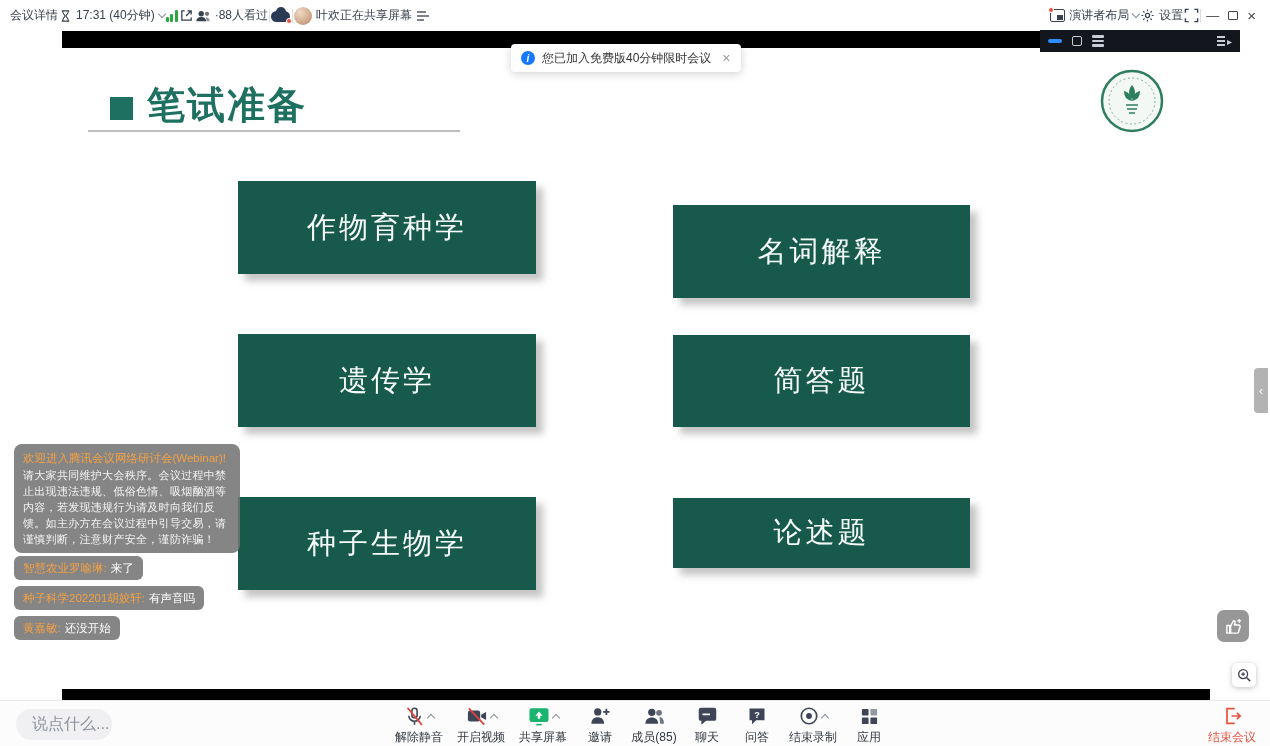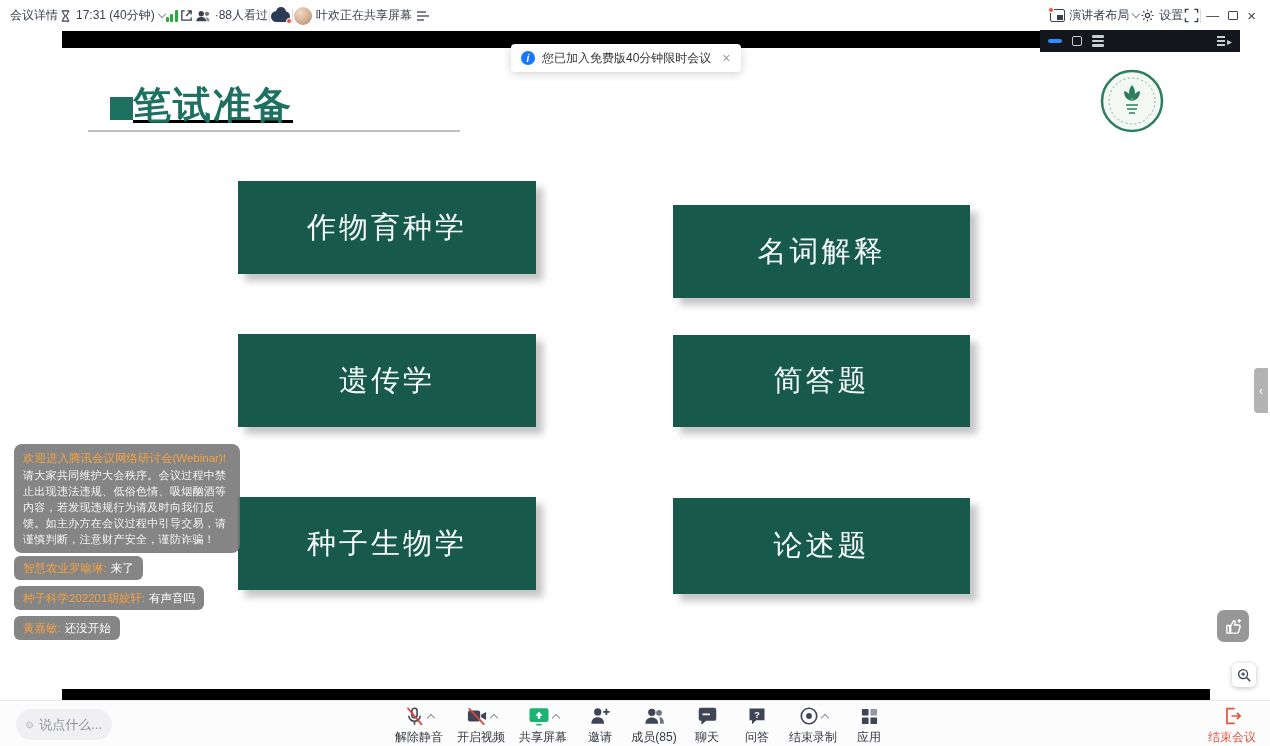--- a/index.html
+++ b/index.html
@@ -25,21 +25,21 @@
   .win-min { font-size:13px; color:#444; padding:0 4px; }
   .win-max { width:10px; height:9px; border:1.3px solid #444; border-radius:1px; margin:0 4px; }
   .win-close { font-size:15px; color:#444; padding:0 4px; }
 
   
   .screen-strip { position:absolute; left:62px; width:1148px; background:#000; }
   .strip-top { top:31px; height:17px; }
   .strip-bottom { top:689px; height:11px; }
 
   
-  .slide-title { position:absolute; left:110px; top:80px; display:flex; align-items:center; z-index:5;text-decoration:underline; }
+  .slide-title { position:absolute; left:110px; top:80px; display:flex; align-items:center; gap:14px; z-index:5; }
   .slide-title .sq { width:23px; height:23px; background:#1e7160; margin-top:6px; }
   .slide-title .tt { font-size:38px; font-weight:bold; color:#1e7160; letter-spacing:2px; }
   .slide-underline { position:absolute; left:88px; top:130px; width:372px; height:2px; background:#bfbfbf; }
   .seal { position:absolute; left:1100px; top:69px; z-index:4; }
 
   .gbox { position:absolute; width:298px; height:93px; background:#17594b; box-shadow:7px 7px 7px rgba(140,140,140,0.5); display:flex; align-items:center; justify-content:center; color:#f4fbf8; font-size:29px; font-weight:500; letter-spacing:3px; z-index:3; }
 
   
   .toast { position:absolute; left:511px; top:44px; height:28px; background:#ffffff; border-radius:4px; box-shadow:0 2px 10px rgba(0,0,0,0.18); display:flex; align-items:center; gap:7px; padding:0 10px; z-index:60; }
   .toast .info { width:14px; height:14px; border-radius:50%; background:#1677ff; color:#fff; font-size:10px; font-weight:bold; display:flex; align-items:center; justify-content:center; font-style:italic; }
@@ -74,21 +74,21 @@
   .chat-welcome .wt { font-size:11.5px; color:#f5a143; line-height:17px; }
   .chat-welcome .wb { font-size:11px; color:#f4f4f4; line-height:16px; letter-spacing:0.3px; }
   .chat-msgs { position:absolute; left:14px; top:556px; display:flex; flex-direction:column; align-items:flex-start; gap:6px; z-index:30; }
   .bubble { background:rgba(116,116,116,0.88); border-radius:6px; padding:4px 9px; font-size:11.5px; line-height:16px; white-space:nowrap; }
   .bubble .nm { color:#f5a143; }
   .bubble .tx { color:#ffffff; margin-left:4px; }
 
   
   .bottombar { position:absolute; left:0; top:700px; width:1270px; height:46px; background:#fcfcfd; border-top:1px solid #e8e8ea; z-index:40; }
   .say-input { position:absolute; left:16px; top:8px; width:96px; height:31px; border-radius:16px; background:#f0f0f2; display:flex; align-items:center; gap:6px; padding:0 10px; cursor:text; }
-  .say-input .ph { font-size:13px; color:#8d929c; white-space:nowrap; }
+  .say-input .ph { font-size:16px; color:#8d929c; white-space:nowrap; }
   .tools { position:absolute; left:388px; top:3px; display:flex; align-items:flex-start; }
   .tb-item { display:flex; flex-direction:column; align-items:center; width:62px; cursor:pointer; }
   .tb-item.w52 { width:52px; } .tb-item.w50 { width:50px; } .tb-item.w56 { width:56px; }
   .tb-iconrow { height:24px; display:flex; align-items:center; gap:3px; }
   .tb-label { font-size:12px; color:#33383f; margin-top:1px; white-space:nowrap; }
   .chev-up { width:6px; height:6px; border-left:1.3px solid #8a8f99; border-top:1.3px solid #8a8f99; transform:rotate(45deg); margin-top:4px; }
   .end-btn { position:absolute; right:14px; top:3px; display:flex; flex-direction:column; align-items:center; cursor:pointer; }
   .end-btn .tb-label { color:#e8533f; }
   svg { display:block; }
 </style>
@@ -181,21 +181,21 @@
     <path d="M32 16 c-4 5 -4 10 0 14 c4 -4 4 -9 0 -14 z" fill="#2e7d5f"></path>
     <path d="M24 22 c0 6 3 9 8 10 c-1 -6 -3.5 -9 -8 -10 z M40 22 c0 6 -3 9 -8 10 c1 -6 3.5 -9 8 -10 z" fill="#2e7d5f"></path>
     <path d="M26 36 h12 M27 40 h10 M29 44 h6" stroke="#2e7d5f" stroke-width="1.6"></path>
   </svg>
 
   <div class="gbox" style="left:238px; top:181px;">作物育种学</div>
   <div class="gbox" style="left:238px; top:334px;">遗传学</div>
   <div class="gbox" style="left:238px; top:497px;">种子生物学</div>
   <div class="gbox" style="left:673px; top:181px; width:297px;margin-top:24px;">名词解释</div>
   <div class="gbox" style="left:673px; top:335px; width:297px; height:92px;">简答题</div>
-  <div class="gbox" style="left:673px; top:498px; width:297px; height:96px;">论述题</div>
+  <div class="gbox" style="left:673px; top:498px; width:297px; height:70px;">论述题</div>
 
   <div class="toast">
     <span class="info">i</span>
     <span class="msg">您已加入免费版40分钟限时会议</span>
     <span class="x">×</span>
   </div>
 
   <div class="vpanel">
     <div class="vp-head">
       <span class="vp-dash"></span>

